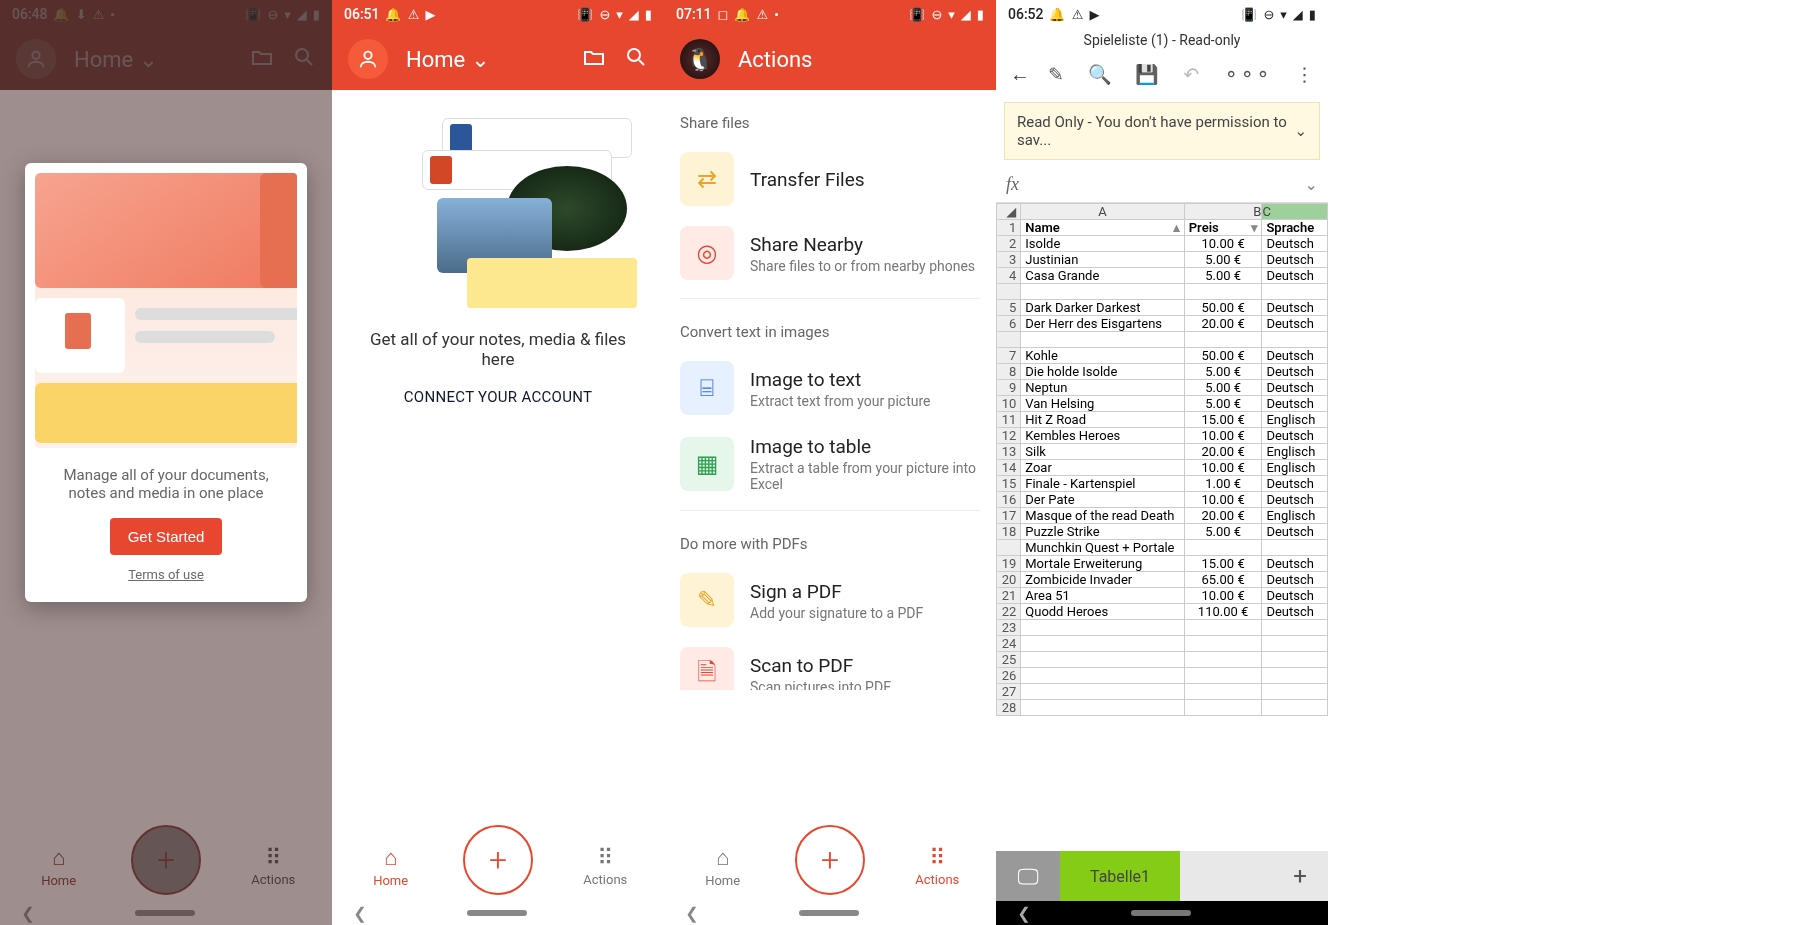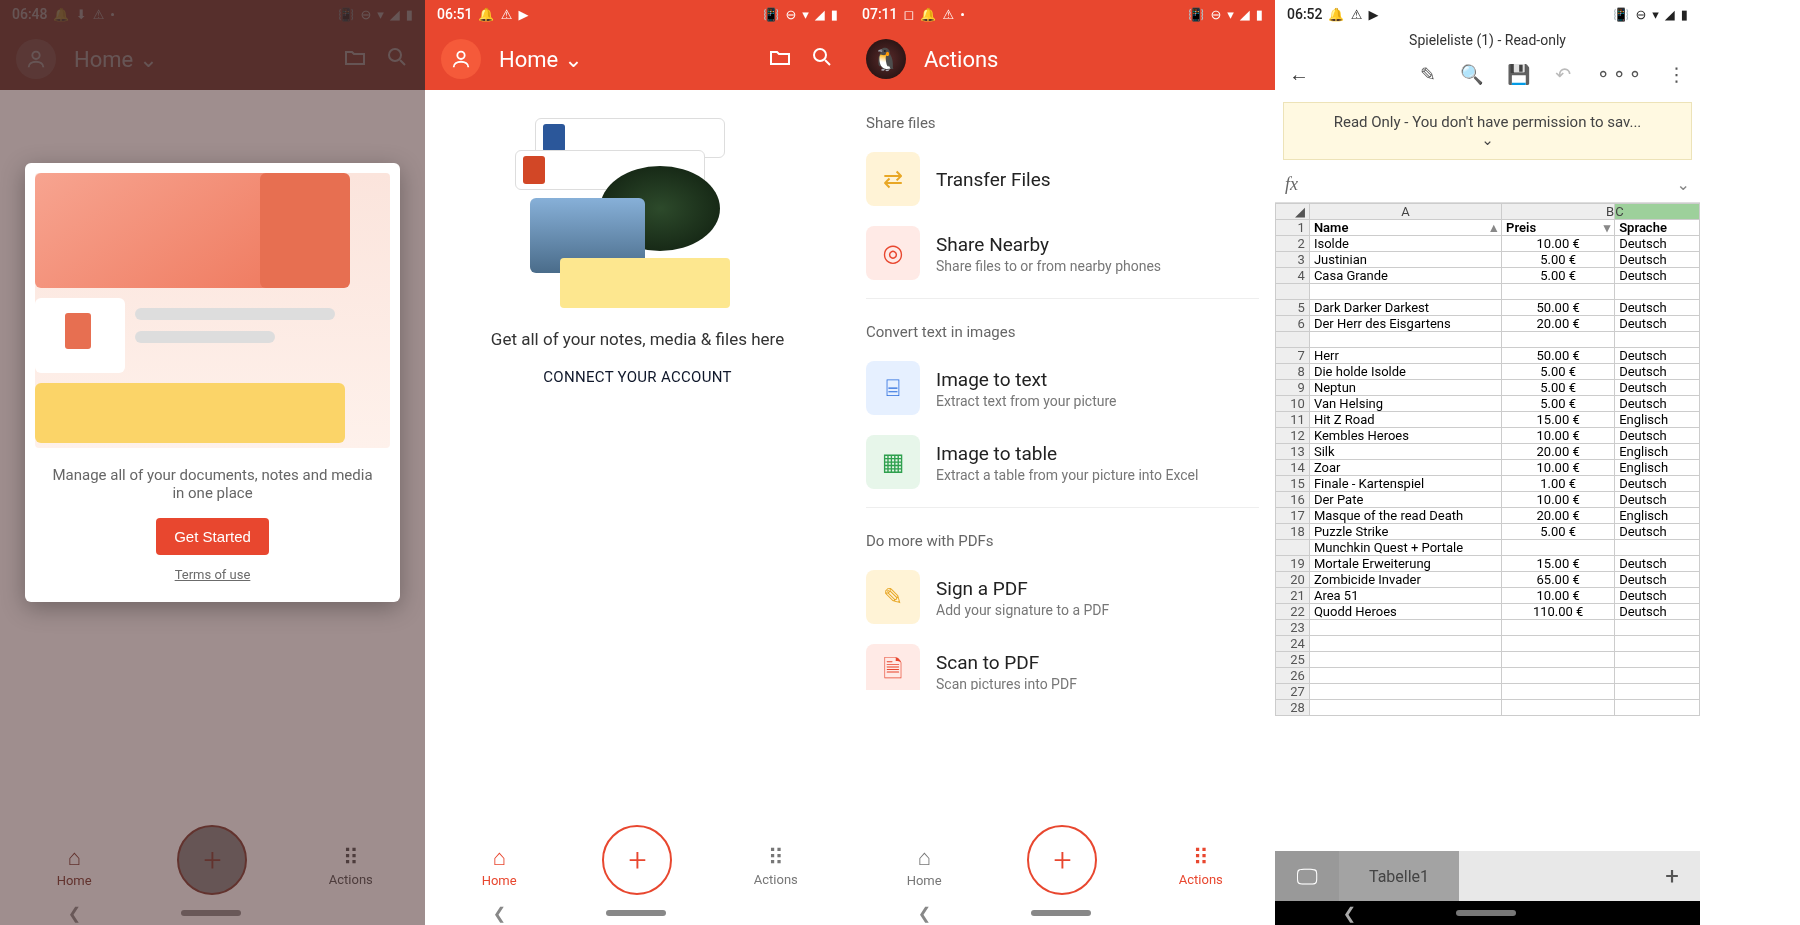--- a/index.html
+++ b/index.html
@@ -1,17 +1,17 @@
 <!DOCTYPE html>
 <html><head>
 <meta charset="utf-8">
 <style>
 * { box-sizing: border-box; margin: 0; padding: 0; }
 body { font-family: -apple-system, Roboto, "Segoe UI", sans-serif; background: #fff; width: 1800px; height: 925px; display: flex; }
-.screen { width: 425px; height: 925px; position: relative; overflow: hidden; background: #fff; flex-shrink: 0; }
+.screen { width: 332px; height: 925px; position: relative; overflow: hidden; background: #fff; flex-shrink: 0; }
 
 
 .status-bar { height: 28px; display: flex; justify-content: space-between; align-items: center; padding: 0 12px; font-size: 14px; font-weight: 500; }
 .status-bar.dark { color: #fff; }
 .status-bar.light { color: #222; background: #fff; }
 .status-left, .status-right { display: flex; gap: 6px; align-items: center; }
 .status-icon { font-size: 13px; }
 
 
 .app-header { height: 62px; background: #E8472F; display: flex; align-items: center; padding: 0 16px; color: #fff; }
@@ -56,39 +56,39 @@
 .ic-green  { background: #E7F6EA; color: #2FA04E; }
 .action-titles .t { color: #222; font-size: 19px; }
 .action-titles .d { color: #777; font-size: 14px; margin-top: 2px; }
 hr.sec-div { border: none; border-top: 1px solid #eee; margin: 8px 0; }
 
 
 .doc-title-bar { text-align: center; font-size: 14px; color: #333; padding: 4px 0; }
 .toolbar { height: 44px; display: flex; align-items: center; justify-content: space-between; padding: 0 14px; }
 .toolbar-left { color: #333; font-size: 20px; }
 .toolbar-right { display: flex; gap: 24px; color: #555; font-size: 19px; }
-.banner { background: #FFF9E1; border: 1px solid #EDE3B8; padding: 10px 12px; font-size: 15px; color: #444; display: flex; justify-content: space-between; align-items: center; margin: 6px 8px; flex-direction: column; }
+.banner { background: #FFF9E1; border: 1px solid #EDE3B8; padding: 10px 12px; font-size: 15px; color: #444; display: flex; justify-content: space-between; align-items: center; margin: 6px 8px; }
 .fx-row { display: flex; align-items: center; padding: 4px 10px; border-bottom: 1px solid #ddd; }
 .fx-label { font-style: italic; font-family: serif; color: #666; font-size: 18px; width: 30px; }
 .fx-input { flex: 1; border: none; height: 28px; }
 .fx-chev { color: #888; }
 .grid { width: 100%; border-collapse: collapse; font-size: 13px; }
 .grid th, .grid td { border: 1px solid #ccc; height: 16px; white-space: nowrap; overflow: hidden; }
 .grid th { background: #eee; color: #444; font-weight: 400; text-align: center; }
 .grid th.rownum { width: 30px; background: #eee; text-align: right; padding-right: 4px; color:#555; }
 .grid td { padding: 0 4px; }
 .grid td.num { text-align: center; }
 .grid .hdr-row td { font-weight: 600; }
 .grid .col-a { width: 170px; }
 .grid .col-b { width: 100px; text-align: right; }
 .grid .col-c { width: 75px; text-align: left; }
 .grid th.col-c-h { background: #9DD09B; }
 .sheet-tabs { position: absolute; bottom: 24px; left: 0; right: 0; height: 50px; display: flex; align-items: center; background: #e8e8e8; }
 .sheet-ctl { width: 64px; text-align: center; color: #fff; background: #999; height: 100%; display:flex; align-items:center; justify-content:center; font-size:22px; }
-.sheet-tab { padding: 0 30px; background: #a3a3a3; height: 100%; display: flex; align-items: center; font-size: 16px; color:#444; }
+.sheet-tab { padding: 0 30px; background: #84cc16; height: 100%; display: flex; align-items: center; font-size: 16px; color:#444; }
 .sheet-add { margin-left: auto; width: 56px; text-align: center; font-size: 24px; color:#555; }
 .sys-nav-dark { background: #000; }
 .sys-nav-dark .sys-pill { background: #777; }
 .sys-nav-dark .sys-back { color: #aaa; }
 
 
 .illus-layer { position: absolute; border-radius: 6px; }
 </style>
 </head>
 <body>
@@ -429,21 +429,21 @@
           <td class="col-c">Deutsch</td>
         </tr>
         <tr>
           <th class="rownum"></th>
           <td class="col-a"></td>
           <td class="col-b num"></td>
           <td class="col-c"></td>
         </tr>
         <tr>
           <th class="rownum">7</th>
-          <td class="col-a">Herr</td>
+          <td class="col-a">Kohle</td>
           <td class="col-b num">50.00 €</td>
           <td class="col-c">Deutsch</td>
         </tr>
         <tr>
           <th class="rownum">8</th>
           <td class="col-a">Die holde Isolde</td>
           <td class="col-b num">5.00 €</td>
           <td class="col-c">Deutsch</td>
         </tr>
         <tr>

